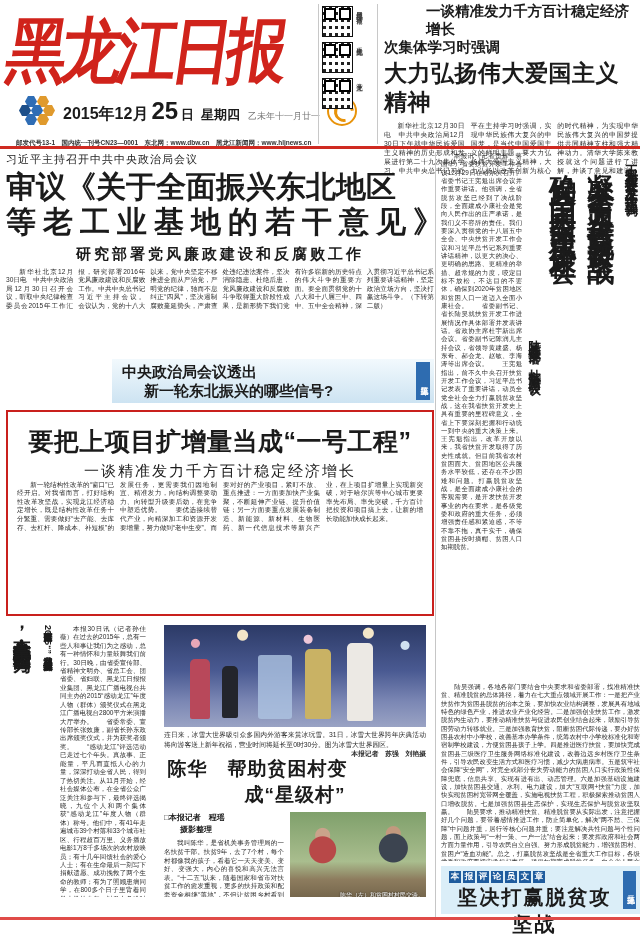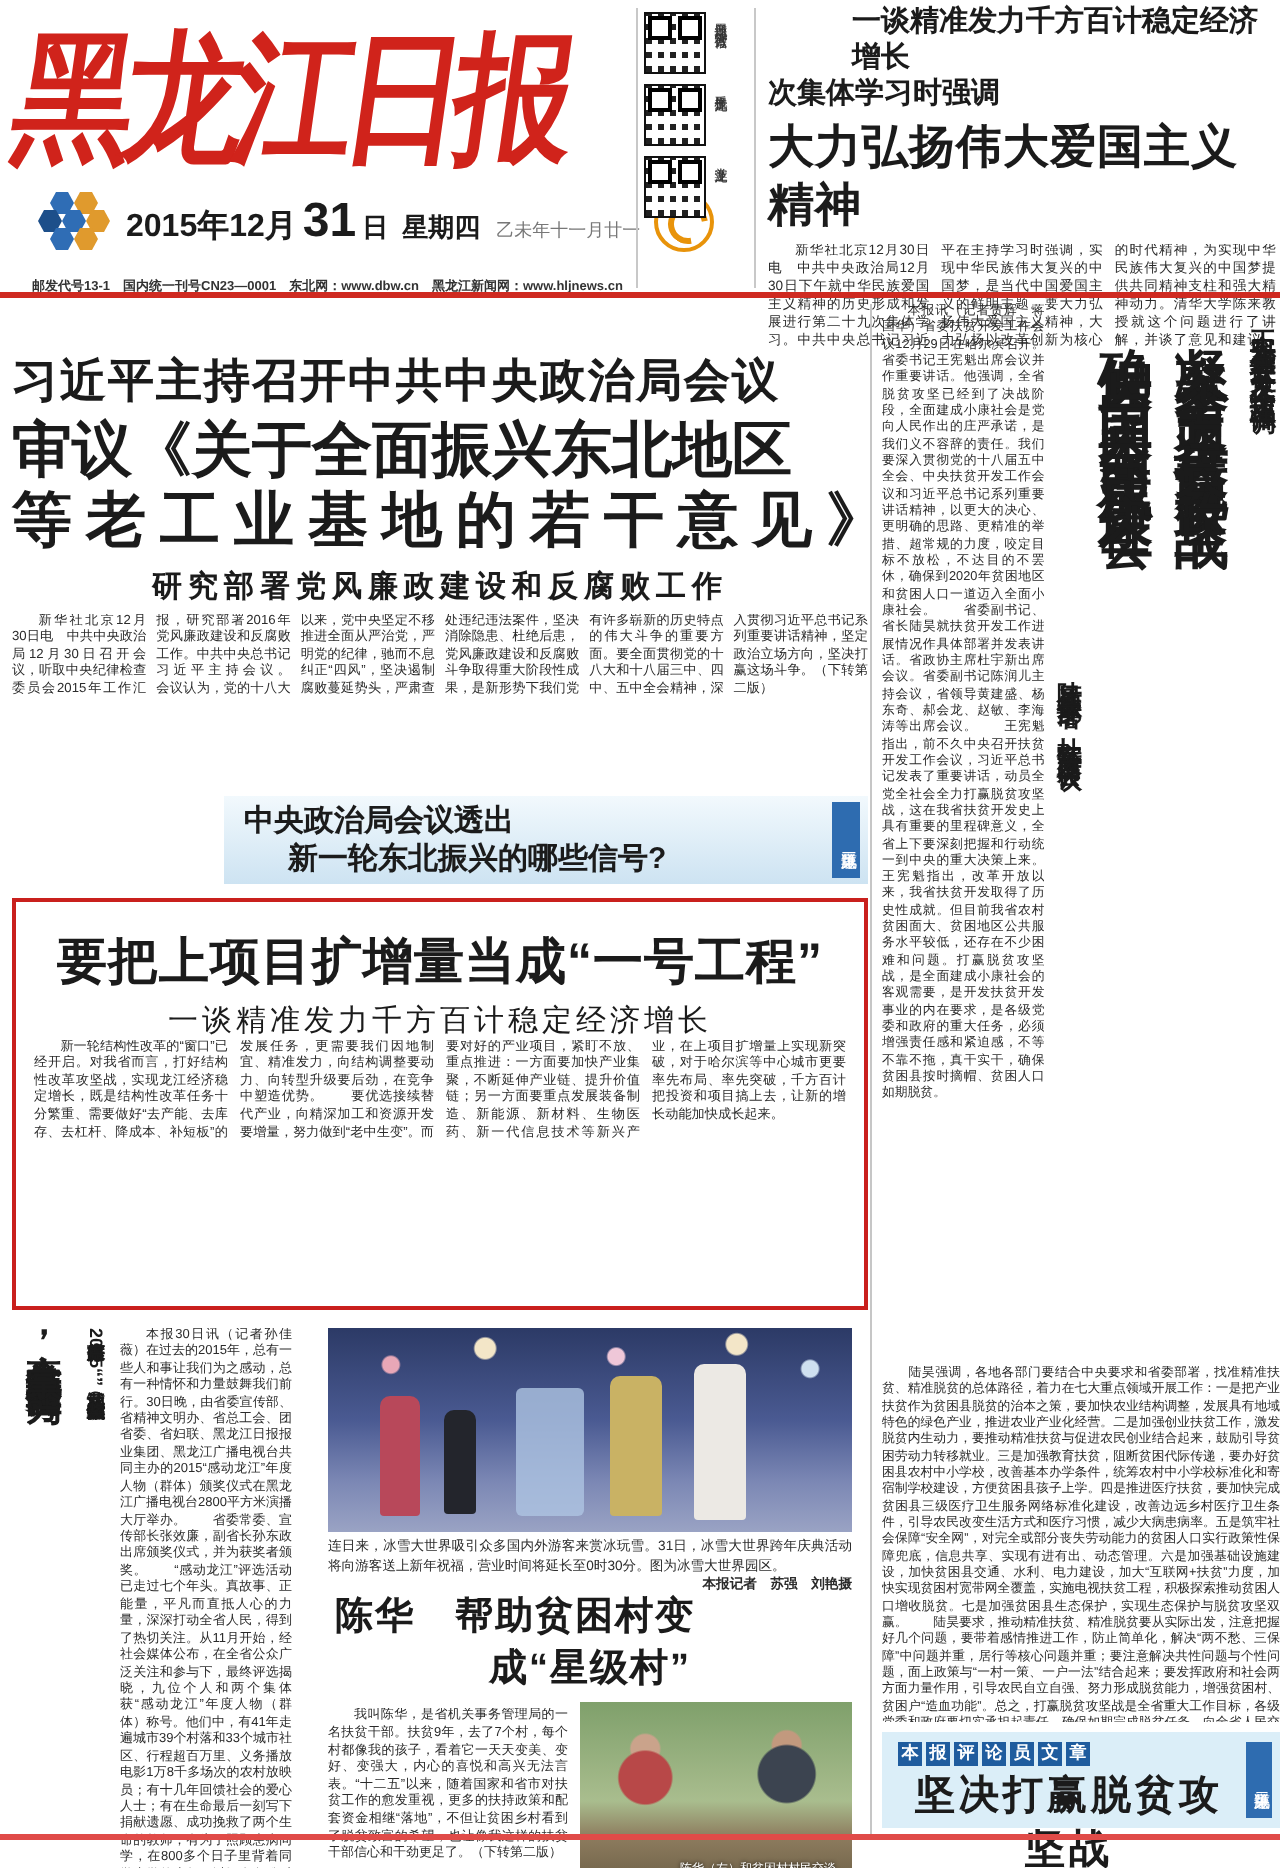--- a/index.html
+++ b/index.html
@@ -62,21 +62,21 @@
   .ts-kicker .l2 { display:block; }
   .ts-headline { font-size:23px; font-weight:900; line-height:1.25; letter-spacing:0.5px; margin-top:3px; }
   .ts-body { margin-top:5px; column-count:3; column-gap:6px; font-size:6.8px; line-height:1.32;
     text-align:justify; height:60px; overflow:hidden; color:#2b2b2b; }
   .indent { text-indent:2em; }
 
   .rule-top { position:absolute; top:146px; left:0; width:640px; height:3px; background:#cf2a21; }
 
   
   .left-zone { position:absolute; top:152px; left:6px; width:428px; }
-  .lead-kicker { font-size:23px; font-weight:700; letter-spacing:1px;margin-top:23px; }
+  .lead-kicker { font-size:11px; font-weight:400; letter-spacing:1px; }
   .lead-headline { font-size:30px; font-weight:900; line-height:1.18; margin-top:2px; white-space:nowrap; }
   .lead-headline .l2 { display:block; letter-spacing:7px; }
   .lead-subhead { font-size:15px; font-weight:700; text-align:center; letter-spacing:3px; margin:5px 0 4px; }
   .lead-body { column-count:6; column-gap:5px; font-size:6.6px; line-height:1.3; text-align:justify;
     height:84px; overflow:hidden; color:#2b2b2b; }
 
   .signal-box { margin:7px 0 7px 106px; height:44px; display:flex;
     background:linear-gradient(#f2f9fd 0%,#cde3f2 100%); }
   .signal-text { flex:1; padding:4px 6px 0 10px; font-weight:700; font-size:15px; line-height:1.25; }
   .signal-text .l2 { display:block; margin-left:22px; }
@@ -173,21 +173,21 @@
         <span></span>
           <span></span>
           <span></span>
           <span></span>
           <span></span>
           <span></span>
           <span></span>
       </div>
       <div class="date-text">
         <span>2015年12月</span>
-        <span class="date-day">31</span>
+        <span class="date-day">25</span>
         <span class="date-suffix">日</span>
         <span class="date-week">星期四</span>
         <span class="date-lunar">乙未年十一月廿一</span>
       </div>
       <div class="phoenix"></div>
     </div>
 
     <div class="info-line">邮发代号13-1　国内统一刊号CN23—0001　东北网：www.dbw.cn　黑龙江新闻网：www.hljnews.cn</div>
 
     <div class="qr-col">
@@ -256,20 +256,24 @@
           <span class="fig ice"></span>
         </div>
         <div class="ice-caption">
           <span>连日来，冰雪大世界吸引众多国内外游客来赏冰玩雪。31日，冰雪大世界跨年庆典活动将向游客送上新年祝福，营业时间将延长至0时30分。图为冰雪大世界园区。</span>
           <span class="credit">本报记者　苏强　刘艳摄</span>
         </div>
 
         <div class="ch-headline">陈华　帮助贫困村变成“星级村”</div>
         <div class="ch-row">
           <div class="ch-left">
+            <div class="ch-byline">
+              <span style="display:block">□本报记者　程瑶</span>
+              <span style="display:block;padding-left:16px">摄影整理</span>
+            </div>
             <div class="ch-body indent">我叫陈华，是省机关事务管理局的一名扶贫干部。扶贫9年，去了7个村，每个村都像我的孩子，看着它一天天变美、变好、变强大，内心的喜悦和高兴无法言表。“十二五”以来，随着国家和省市对扶贫工作的愈发重视，更多的扶持政策和配套资金相继“落地”，不但让贫困乡村看到了脱贫致富的希望，也让像我这样的扶贫干部信心和干劲更足了。（下转第二版）</div>
           </div>
           <div class="ch-right">
             <div class="ch-photo">
               <span class="ch-photo-caption">陈华（左）和贫困村村民交谈。</span>
             </div>
 
           </div>
         </div>
       </div>

